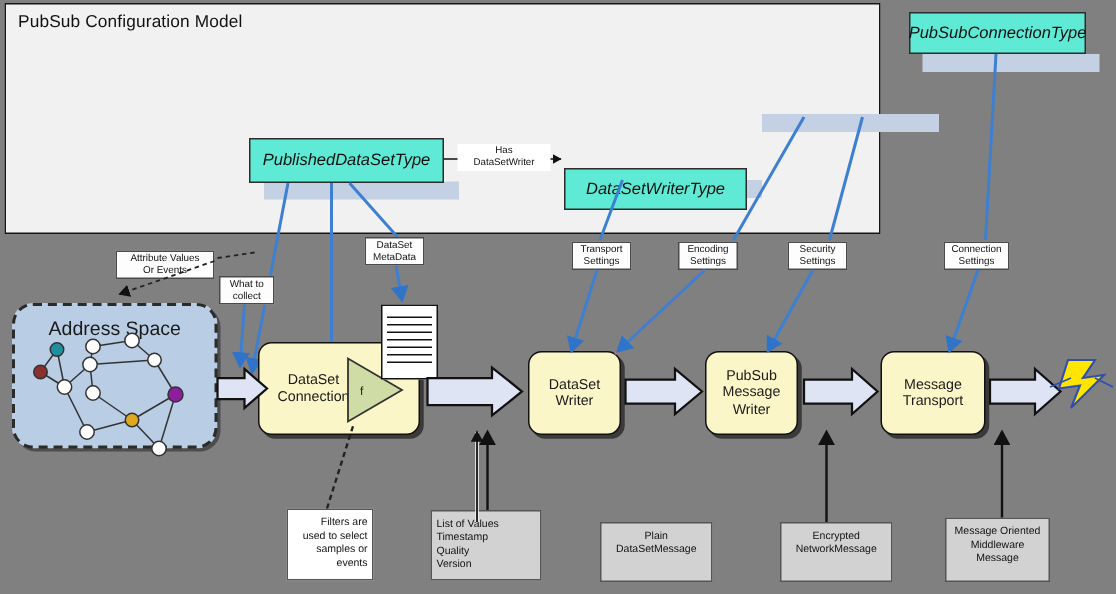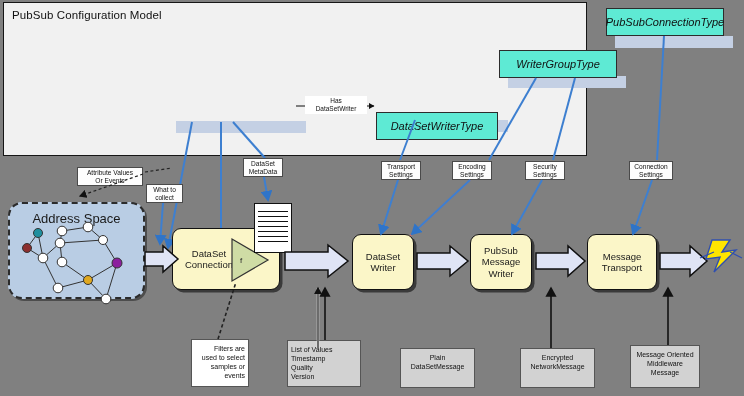--- a/index.html
+++ b/index.html
@@ -82,28 +82,28 @@
 
   <div id="config-panel">
     <div id="config-title">PubSub Configuration Model</div>
   </div>
 
   <div class="type-shadow" style="left:176px;top:121px;width:130px;height:12px;"></div>
   <div class="type-shadow" style="left:386px;top:120px;width:122px;height:12px;"></div>
   <div class="type-shadow" style="left:508px;top:76px;width:118px;height:12px;"></div>
   <div class="type-shadow" style="left:615px;top:36px;width:118px;height:12px;"></div>
 
+  <div class="type-box" style="left:166px;top:92px;width:130px;height:30px;">
+    <span>PublishedDataSetType</span>
+  </div>
 
   <div class="type-box" style="left:376px;top:92px;width:122px;height:28px;margin-top:20px;">
     <span>DataSetWriterType</span>
   </div>
 
-  <div class="type-box" style="left:499px;top:50px;width:118px;height:28px;">
-    <span>WriterGroupType</span>
-  </div>
 
   <div class="type-box" style="left:606px;top:8px;width:118px;height:28px;">
     <span>PubSubConnectionType</span>
   </div>
 
   <div class="rel-label" style="left:305px;top:96px;width:62px;height:18px;display:flex;flex-direction:column;align-items:center;justify-content:center;">
     <span>Has</span>
     <span>DataSetWriter</span>
   </div>
 

